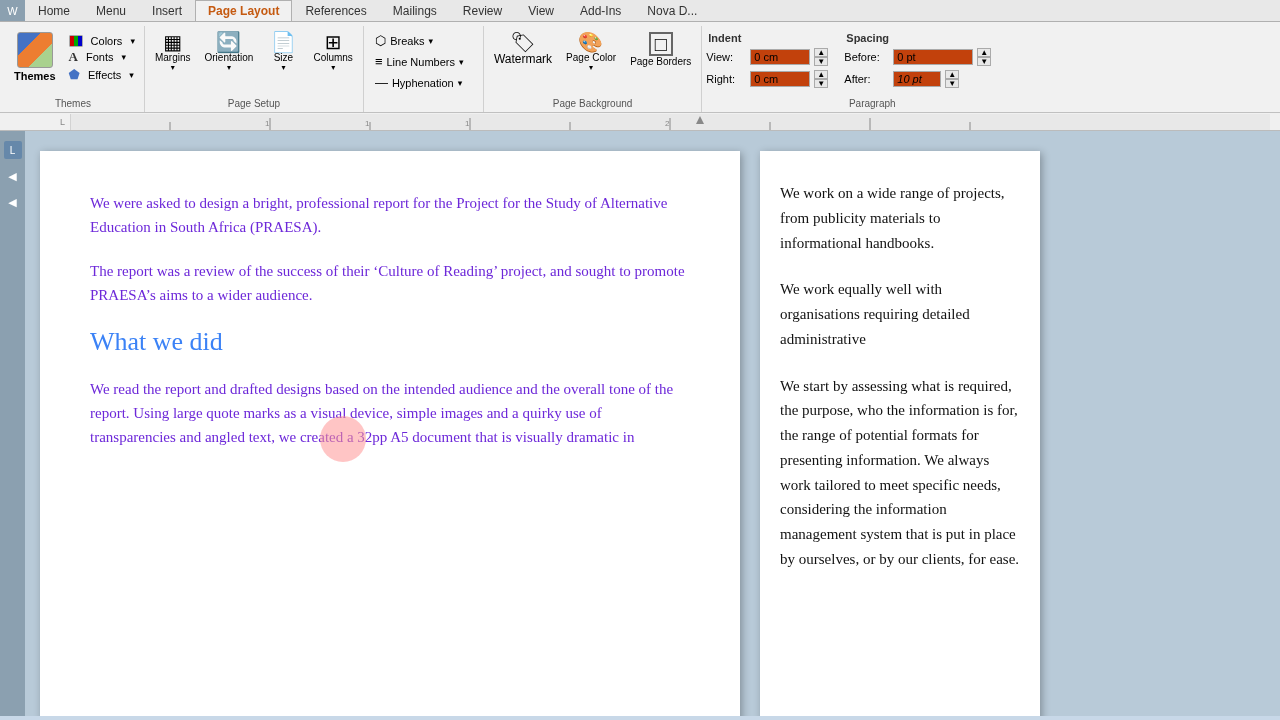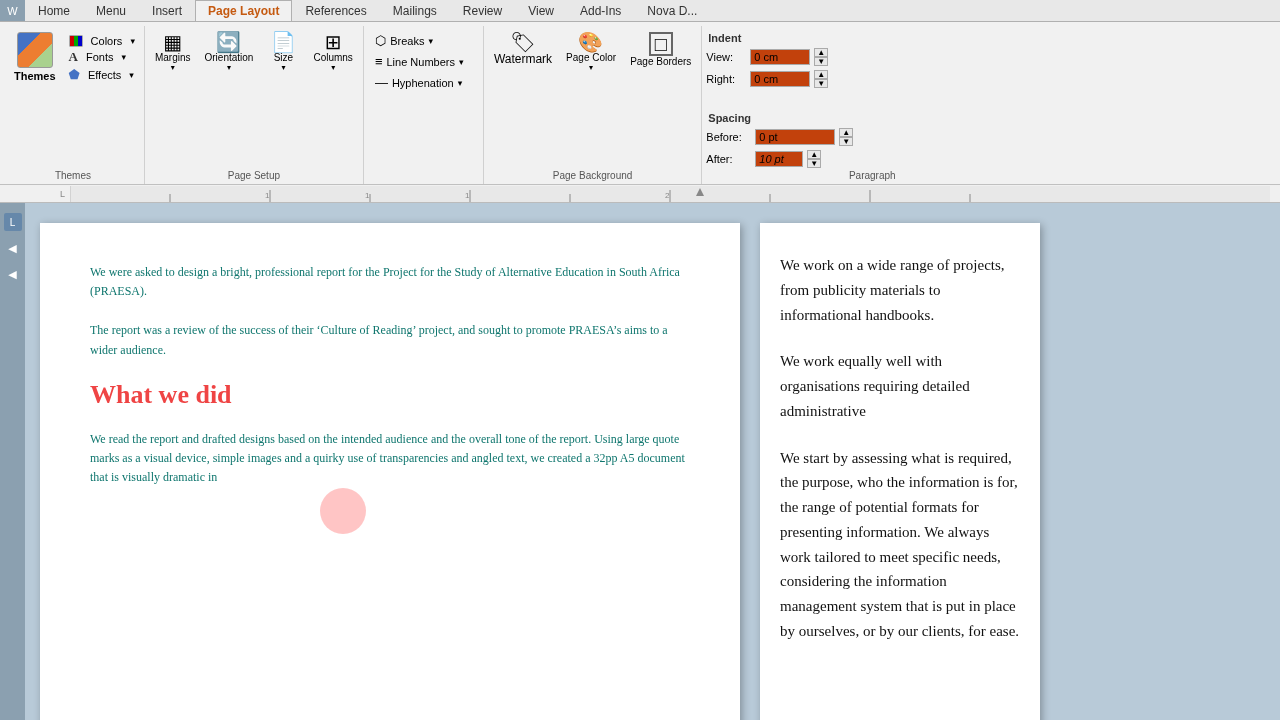--- a/index.html
+++ b/index.html
@@ -27,22 +27,22 @@
 
     
     .main-area { display: flex; height: calc(720px - 135px); background: #b8cad8; overflow: hidden; }
 
     
     .left-sidebar { width: 25px; background: #8ba0b0; display: flex; flex-direction: column; align-items: center; padding-top: 10px; gap: 8px; }
     .sidebar-icon { width: 18px; height: 18px; display: flex; align-items: center; justify-content: center; cursor: pointer; color: #fff; font-size: 11px; }
     .doc-page { background: #fff; width: 700px; min-height: 900px; padding: 40px 50px; box-shadow: 2px 2px 8px rgba(0,0,0,0.3); flex-shrink: 0; }
     .doc-page-right { background: #fff; width: 280px; min-height: 900px; padding: 30px 20px; box-shadow: 2px 2px 8px rgba(0,0,0,0.3); flex-shrink: 0; overflow: hidden; }
 
-    .doc-para { font-size: 12px; line-height: 1.6; font-family: 'Georgia', serif; margin-bottom: 20px; color: #0f766e; }
-    .doc-heading { font-size: 26px; font-weight: 700; font-family: 'Georgia', serif; margin-bottom: 20px; color: #ef4444; }
+    .doc-para { font-size: 15px; line-height: 1.6; font-family: 'Georgia', serif; margin-bottom: 20px; color: #6d28d9; }
+    .doc-heading { font-size: 26px; font-weight: 400; font-family: 'Georgia', serif; margin-bottom: 20px; color: #3b82f6; }
 
     
     .cursor-circle { position: absolute; width: 46px; height: 46px; border-radius: 50%; background: rgba(255, 150, 150, 0.55); pointer-events: none; }
 
     
     .right-para { font-size: 15px; line-height: 1.65; font-family: 'Georgia', serif; color: #111; margin-bottom: 22px; }
 
     .ribbon-group-label-bottom { font-size: 10px; color: #555; text-align: center; padding: 2px 0 3px; }
     .group-and-label { display: flex; flex-direction: column; border-right: 1px solid #d0d0d0; }
     .group-and-label:last-child { border-right: none; }
@@ -160,21 +160,21 @@
           </div>
           <div class="page-bg-btn">
             <div style="font-size:20px; line-height:1; border:2px solid #666; width:24px; height:24px; display:flex;align-items:center;justify-content:center;">□</div>
             <div style="font-size:10px; white-space:nowrap;">Page Borders</div>
           </div>
         </div>
         <div class="ribbon-group-label-bottom">Page Background</div>
       </div>
 
       <div class="group-and-label" style="padding: 2px 4px 0; display:flex; flex-direction:column; min-width:340px;">
-        <div style="display:flex; flex-direction:column; gap:24px; flex:1; padding-top:4px;">
+        <div style="display:flex; flex-direction:row; gap:16px; flex:1; padding-top:4px;">
 
           <div style="display:flex; flex-direction:column; gap:4px;">
             <div style="font-size:11px; font-weight:600; color:#333; padding-left:2px;">Indent</div>
             <div style="display:flex; align-items:center; gap:4px; font-size:11px;">
               <span style="width:40px;">View:</span>
               <input class="para-input" style="width: 60px;" value="0 cm">
               <div class="para-spin">
                 <div class="para-spin-btn">▲</div>
                 <div class="para-spin-btn">▼</div>
               </div>

